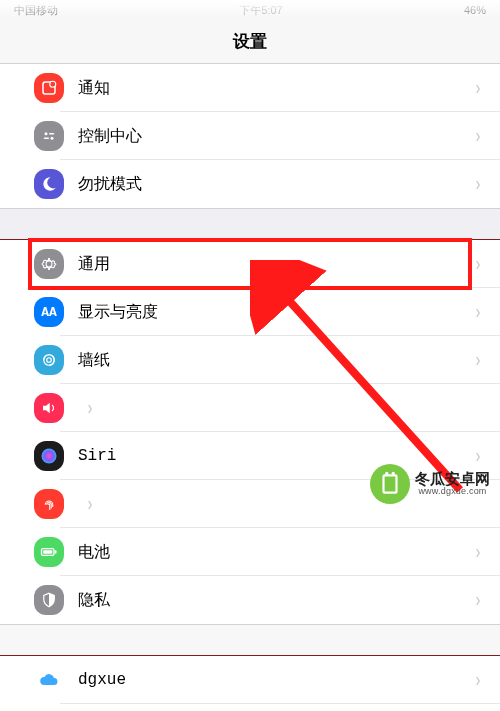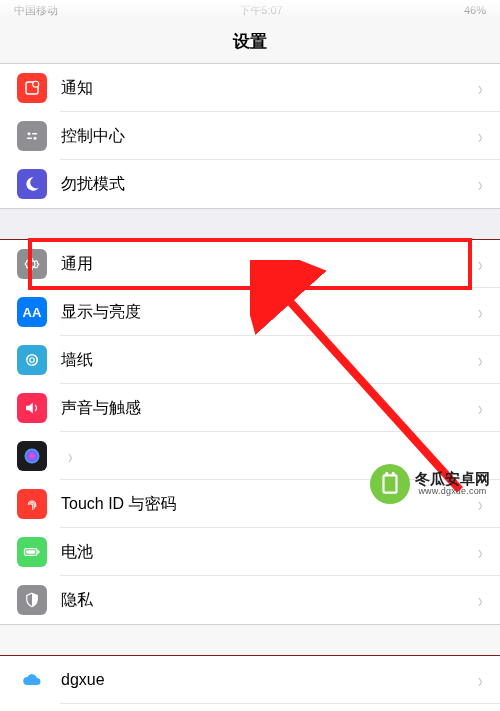--- a/index.html
+++ b/index.html
@@ -6,23 +6,23 @@
   html, body { width: 500px; height: 711px; font-family: -apple-system, "Helvetica Neue", Arial, sans-serif; background: #f7f7f7; overflow: hidden; position: relative; }
   .screen { width: 500px; height: 516px; background: #efeff4; position: relative; }
   .statusbar { height: 20px; background: #f7f7f7; display: flex; justify-content: space-between; align-items: center; padding: 0 14px; font-size: 11px; color: #222; }
   .status-left, .status-right { display: flex; align-items: center; gap: 4px; opacity: .6; }
   .navbar { height: 44px; background: #f7f7f7; display: flex; align-items: center; justify-content: center; border-bottom: 1px solid #d1d1d6; }
   .nav-title { font-size: 17px; font-weight: 600; color: #000; }
   .group { background: #fff; border-top: 1px solid #7f1d1d; border-bottom: 1px solid #d1d1d6; margin-top: 0; }
   .group + .group { margin-top: 30px; }
   .group.first { margin-top: 0; border-top: none; }
   .group.spaced { margin-top: 30px; }
-  .row { height: 48px; display: flex; align-items: center; padding: 0 16px 0 17px; position: relative; }
+  .row { height: 48px; display: flex; align-items: center; padding: 0 16px 0 34px; position: relative; font-family: Liberation Mono, monospace; }
   .row:not(:last-child)::after { content: ""; position: absolute; left: 60px; right: 0; bottom: 0; height: 1px; background: #e5e5ea; }
-  .icon { width: 30px; height: 30px; border-radius: 6px; display: flex; align-items: center; justify-content: center; flex: 0 0 30px; margin-right: 14px; color: #fff; }
+  .icon { width: 30px; height: 30px; border-radius: 12px; display: flex; align-items: center; justify-content: center; flex: 0 0 30px; margin-right: 14px; color: #fff; }
   .label { flex: 1; font-size: 16px; color: #000; }
   .chev { color: #c7c7cc; font-size: 20px; margin-left: 6px; transform: scaleX(.7); }
   .highlight-box { position: absolute; border: 4px solid #ff1a1a; pointer-events: none; z-index: 50; }
   .arrow-svg { position: absolute; pointer-events: none; z-index: 51; }
   .watermark { position: absolute; right: 10px; bottom: 12px; display: flex; align-items: center; gap: 5px; z-index: 60; }
   .wm-badge { width: 40px; height: 40px; background: #7ac943; border-radius: 50%; display: flex; align-items: center; justify-content: center; position: relative; }
   .wm-badge svg { width: 26px; height: 26px; }
   .wm-text { display: flex; flex-direction: column; line-height: 1.1; }
   .wm-cn { font-size: 15px; font-weight: 700; color: #222; }
   .wm-en { font-size: 9px; color: #555; letter-spacing: .2px; text-align: center; }
@@ -120,47 +120,46 @@
       <div class="label">墙纸</div>
       <div class="chev">›</div>
     </div>
     <div class="row">
       <div class="icon bg-pink">
         <svg viewBox="0 0 24 24" width="18" height="18" fill="#fff">
             <path d="M4 9v6h4l5 4V5L8 9H4z"></path>
             <path d="M16 8a5 5 0 0 1 0 8" fill="none" stroke="#fff" stroke-width="1.6"></path>
           </svg>
       </div>
-      <div class="label">声音与触感</div>
       <div class="chev">›</div>
     </div>
     <div class="row">
       <div class="icon bg-black">
         <svg viewBox="0 0 24 24" width="20" height="20">
             <defs>
               <radialGradient id="sg" cx="50%" cy="50%" r="60%">
                 <stop offset="0%" stop-color="#ff52c1"></stop>
                 <stop offset="50%" stop-color="#7a5bff"></stop>
                 <stop offset="100%" stop-color="#22d3ee"></stop>
               </radialGradient>
             </defs>
             <circle cx="12" cy="12" r="9" fill="url(#sg)"></circle>
           </svg>
       </div>
+      <div class="label">Siri</div>
       <div class="chev">›</div>
     </div>
     <div class="row">
       <div class="icon bg-red">
         <svg viewBox="0 0 24 24" width="18" height="18" fill="none" stroke="#fff" stroke-width="1.4">
             <path d="M7 13a5 5 0 0 1 10 0v3"></path>
             <path d="M9 13a3 3 0 0 1 6 0v5"></path>
             <path d="M11 13a1 1 0 0 1 2 0v7"></path>
           </svg>
       </div>
-      <div class="label">Touch ID 与密码</div>
       <div class="chev">›</div>
     </div>
     <div class="row">
       <div class="icon bg-green">
         <svg viewBox="0 0 24 24" width="20" height="20" fill="#fff">
             <rect x="3" y="8" width="15" height="8" rx="2" fill="none" stroke="#fff" stroke-width="1.6"></rect>
             <rect x="5" y="10" width="11" height="4" rx="1"></rect>
             <rect x="19" y="10" width="2" height="4" rx="1"></rect>
           </svg>
       </div>

